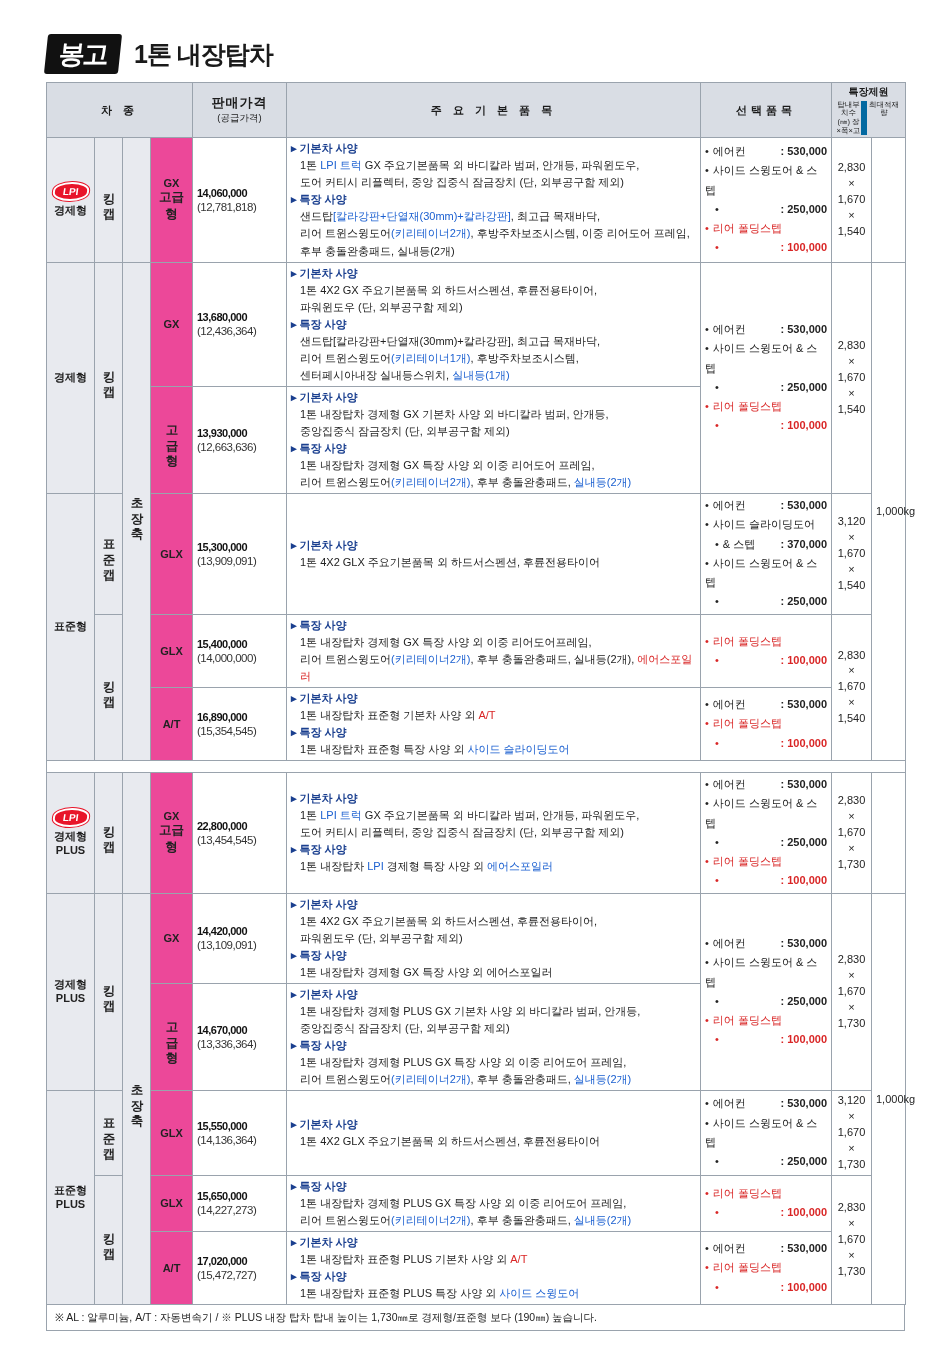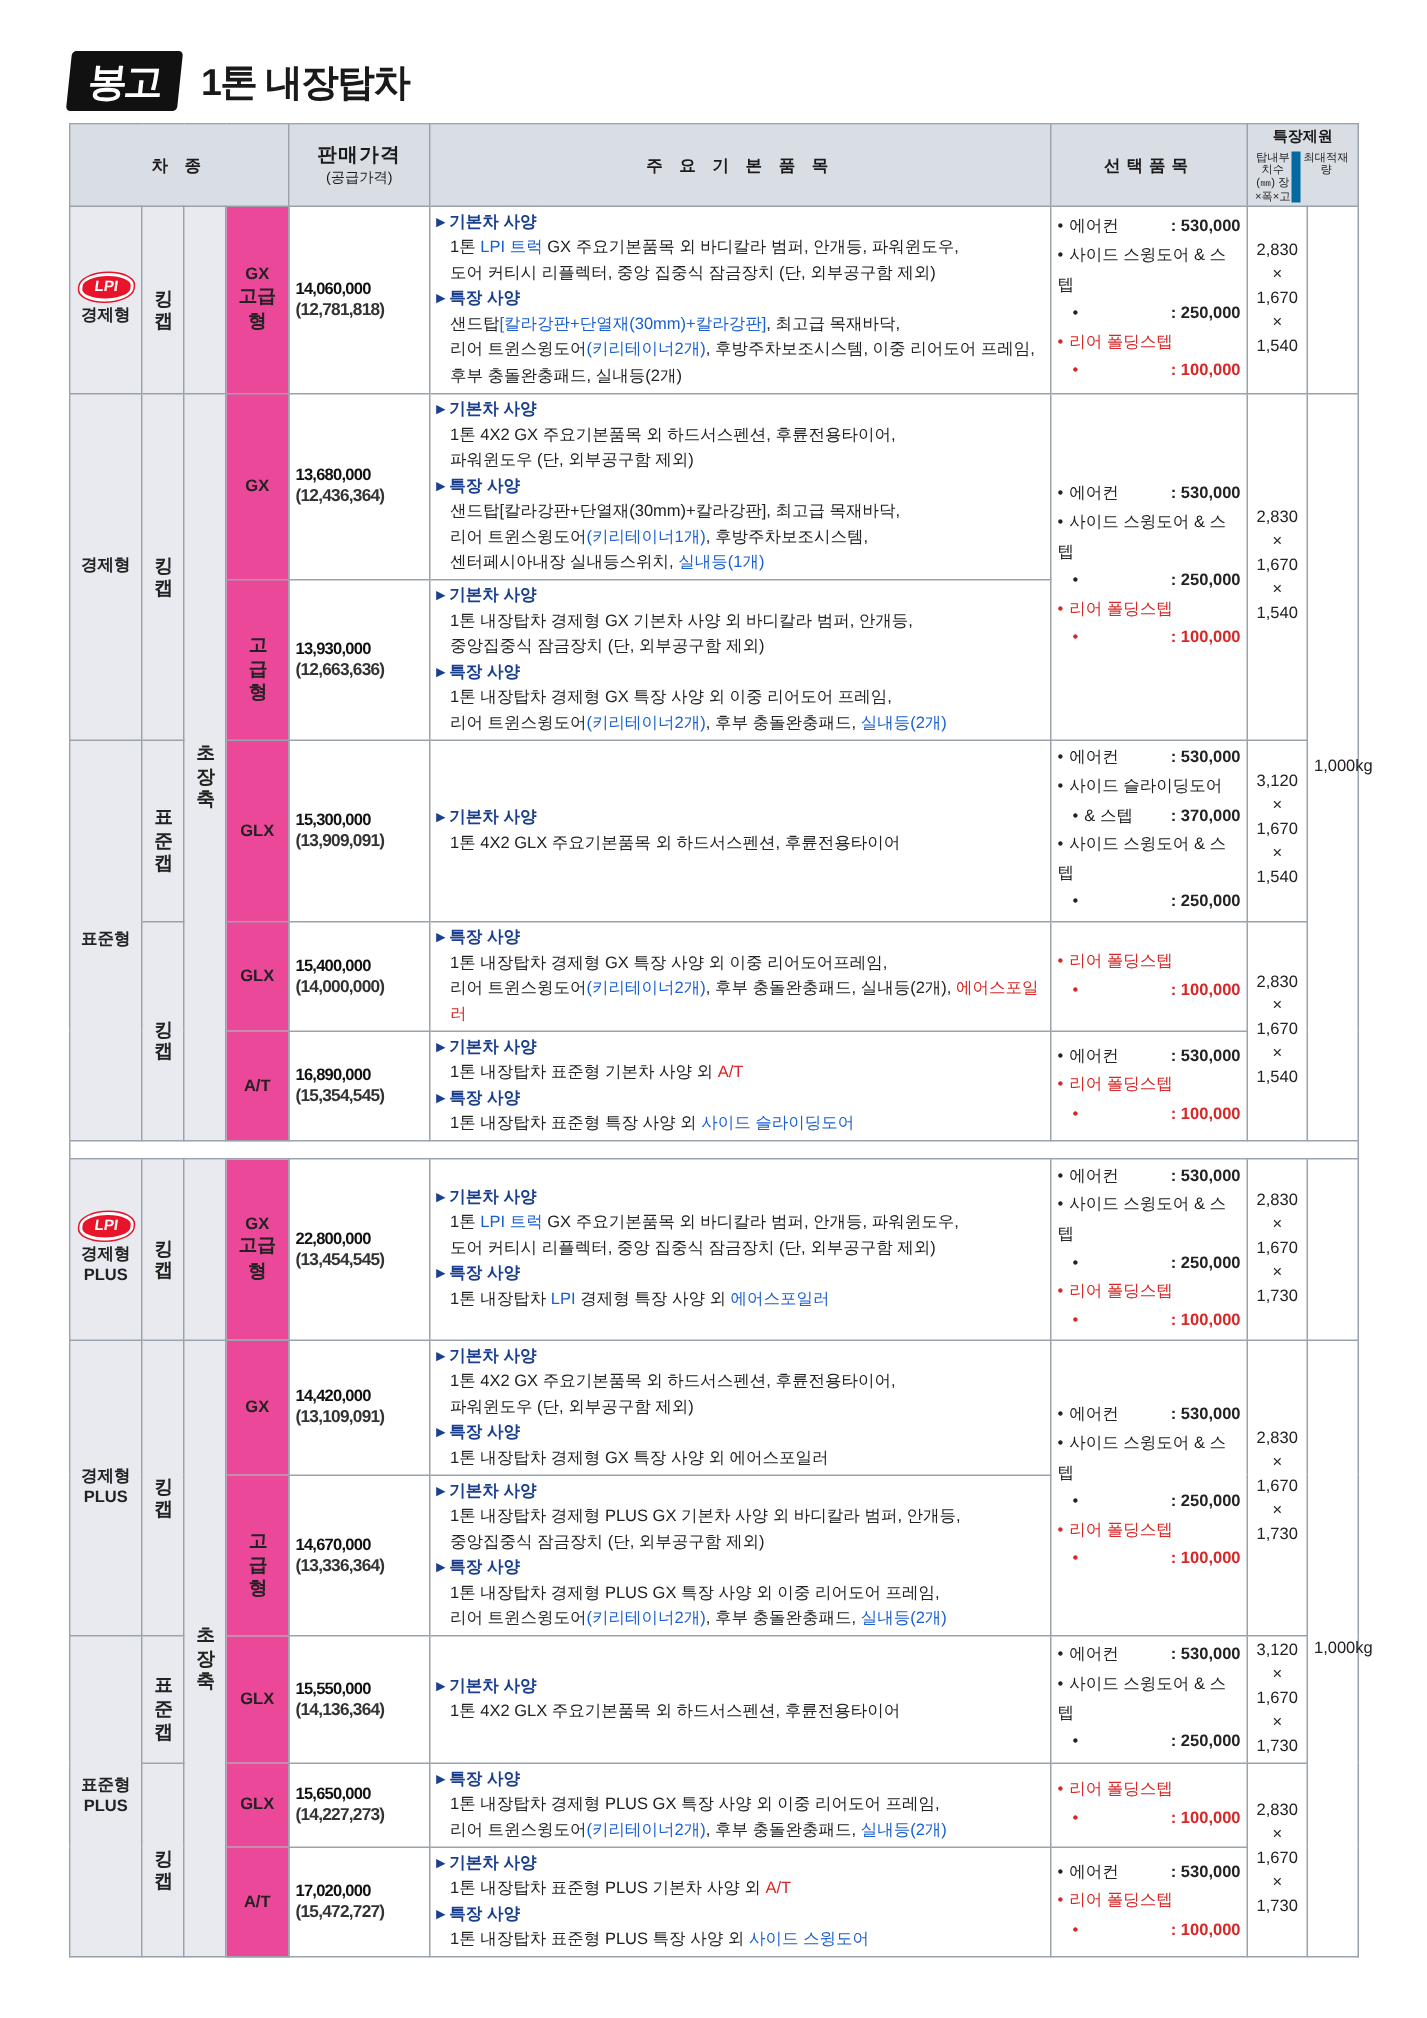--- a/index.html
+++ b/index.html
@@ -59,21 +59,21 @@
     font-weight: bold;
   }
   .cellcenter { text-align:center; }
   .shade { background:#e8eaef; }
   .shade2 { background:#ec4899; }
 
   .grade { text-align:center; font-weight:bold; font-size:14px; }
   .grade .sub { display:block; font-size:12.5px; }
 
   .price { font-weight:bold; font-size:16.5px; color:#111; letter-spacing:-0.5px; }
-  .price .supply { display:block; font-weight:bold; font-size:11.5px; color:#333; margin-top:2px; }
+  .price .supply { display:block; font-weight:normal; font-size:11.5px; color:#333; margin-top:2px; }
 
   .spec { font-size:10.5px; line-height:1.55; padding:6px 6px 6px 8px; vertical-align: top;}
   .spec .head { font-weight:bold; color:#1a3f8f; }
   .spec .head::before { content:"\25B8"; color:#1a3f8f; margin-right:3px; }
   .spec .line { padding-left:9px; }
   .blue { color:#1a5fd0; }
   .red { color:#d92626; }
 
   .opt { font-size:10.5px; line-height:1.75; padding:6px 8px; vertical-align: middle;}
   .opt .row { display:flex; justify-content:space-between; }
@@ -541,14 +541,15 @@
             </div>
             <div class="row redrow indent">
               <span class="lbl"></span>
               <span class="val">: 100,000</span>
             </div>
           </td>
         </tr>
       </tbody>
   </table>
 
+  <div class="footnote">※ AL : 알루미늄, A/T : 자동변속기  /  ※ PLUS 내장 탑차 탑내 높이는 1,730㎜로 경제형/표준형 보다 (190㎜) 높습니다.</div>
 
 </div>
 
 </body></html>

